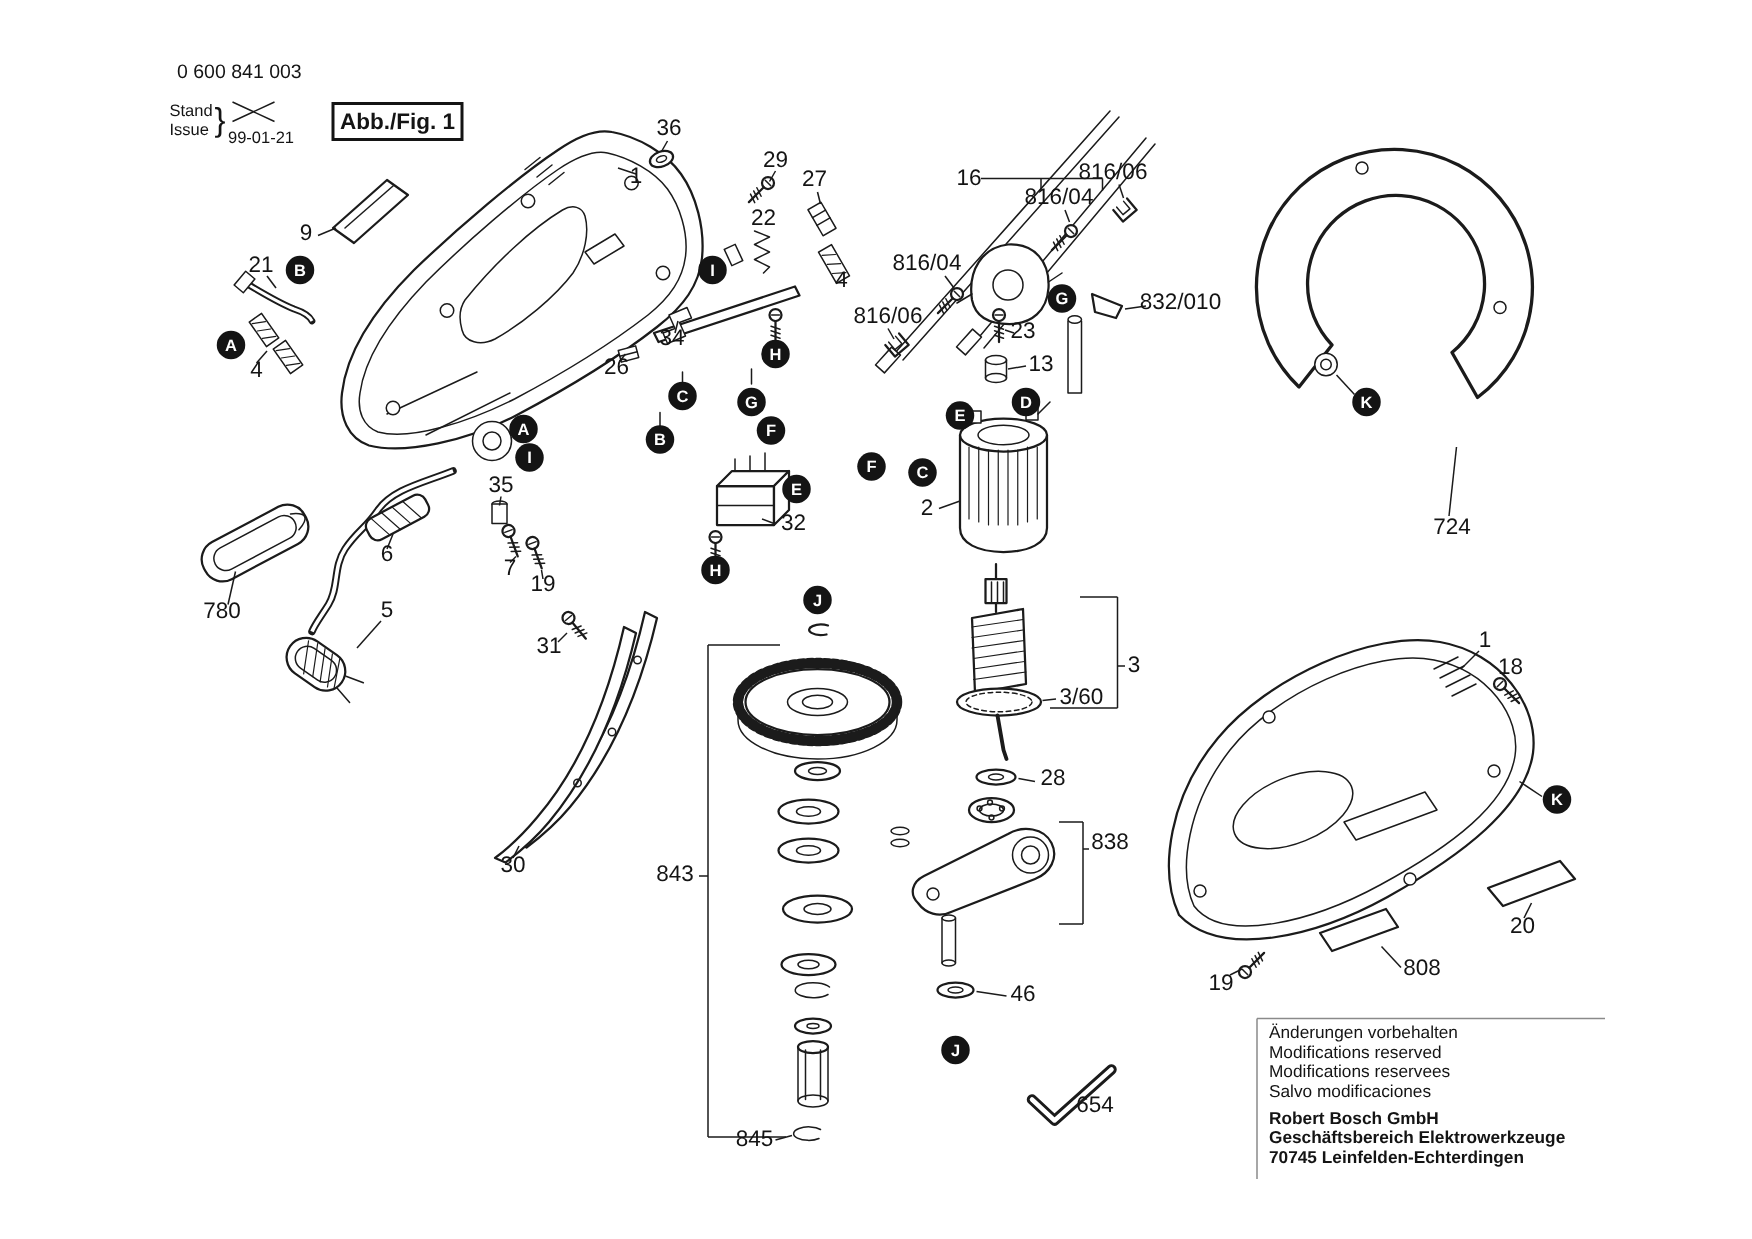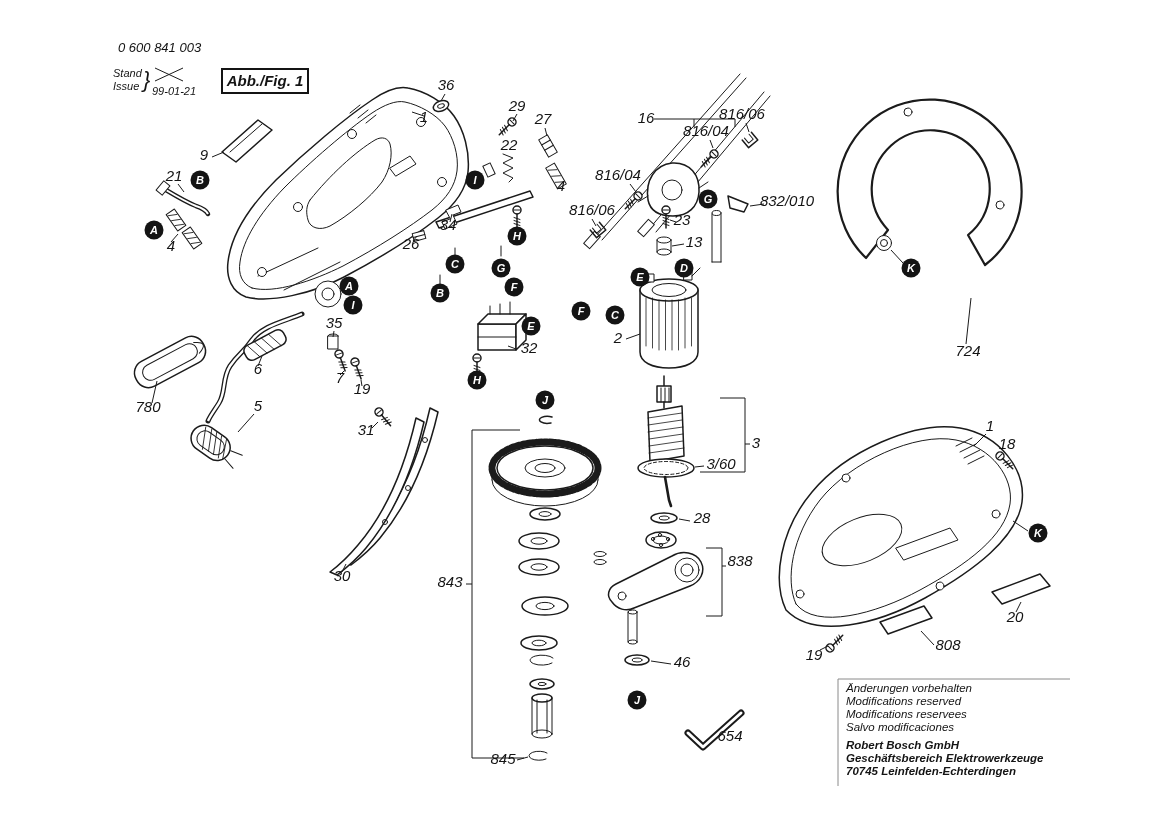--- a/index.html
+++ b/index.html
@@ -1,17 +1,17 @@
 <!DOCTYPE html>
 <html><head>
 <meta charset="utf-8">
 <style>
   html,body{margin:0;padding:0;background:#ffffff;}
   .stage{position:relative;width:1168px;height:826px;background:#ffffff;overflow:hidden;
-         font-family:"Liberation Sans",sans-serif;font-style:italic;}
+         font-family:"Liberation Sans",sans-serif;}
   svg{position:absolute;left:0;top:0;}
   svg text{font-family:"Liberation Sans",sans-serif;fill:#141414;}
   .ink{stroke:#1b1b1b;fill:none;stroke-width:1.5;stroke-linecap:round;stroke-linejoin:round;}
   .ink-f{stroke:#1b1b1b;fill:#ffffff;stroke-width:1.5;stroke-linecap:round;stroke-linejoin:round;}
   .thin{stroke-width:1;}
   .thick{stroke-width:2.2;}
   .hatch{stroke-width:0.8;}
   .lead{stroke:#1b1b1b;stroke-width:1;fill:none;}
   .t-label{font-size:15px;text-anchor:middle;}
   .t-head{font-size:13px;}

